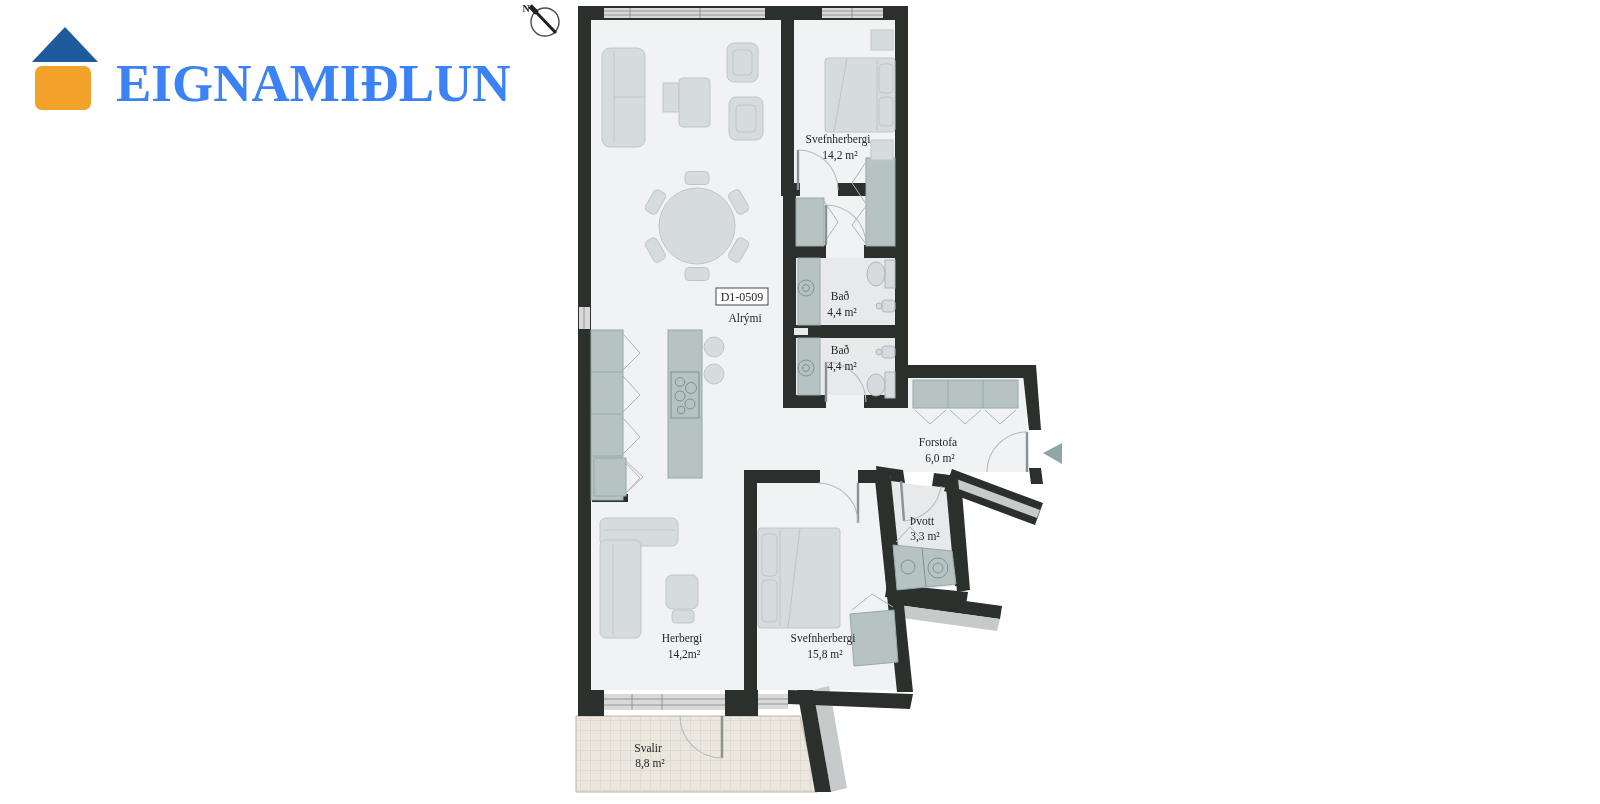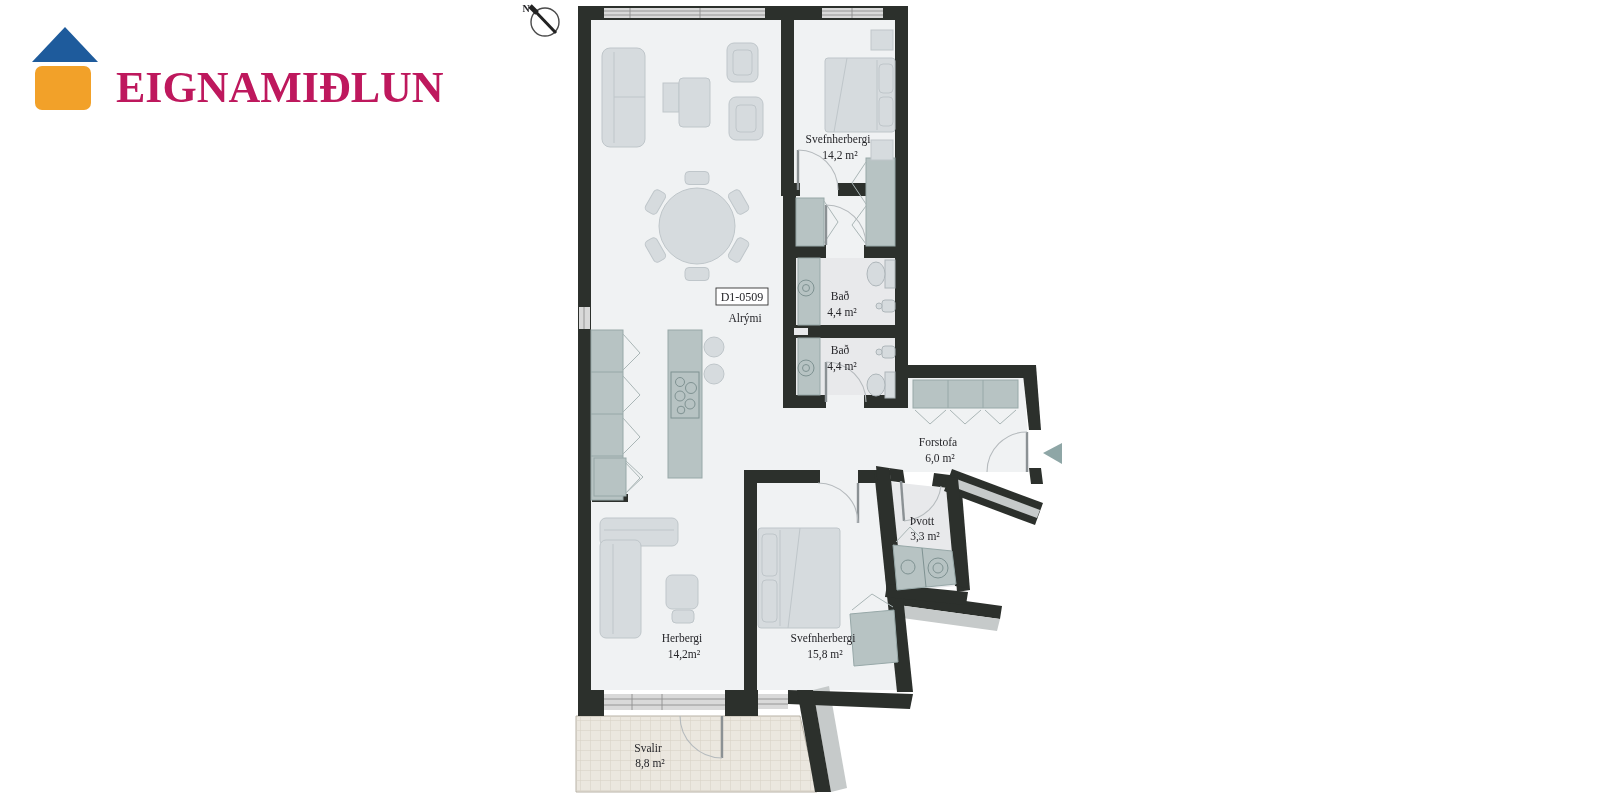--- a/index.html
+++ b/index.html
@@ -1,21 +1,21 @@
 <!DOCTYPE html>
 <html><head>
 <meta charset="utf-8">
 <style>
   html,body{margin:0;padding:0;background:#fff;}
   .stage{position:relative;width:1600px;height:804px;background:#fff;overflow:hidden;
          font-family:"Liberation Serif","DejaVu Serif",serif;}
   .logo{position:absolute;left:26px;top:24px;display:flex;align-items:flex-end;gap:8px;}
   .logo svg{display:block;}
-  .brand{font-weight:700;font-size:44px;letter-spacing:0px;line-height:1;
-         color:#be185d;padding-bottom:2px;font-family:"Liberation Serif","DejaVu Serif",serif;}
+  .brand{font-weight:700;font-size:53px;letter-spacing:0px;line-height:1;
+         color:#3b82f6;padding-bottom:2px;font-family:"Liberation Serif","DejaVu Serif",serif;}
   .plan{position:absolute;left:510px;top:0;width:570px;height:804px;}
   svg text{font-family:"Liberation Serif","DejaVu Serif",serif;fill:#26262a;}
   .roomlabel{font-size:11.5px;}
   .unitlabel{font-size:12px;}
   .nlabel{font-size:10px;font-weight:bold;}
 </style>
 </head>
 <body>
 <div class="stage">
 

